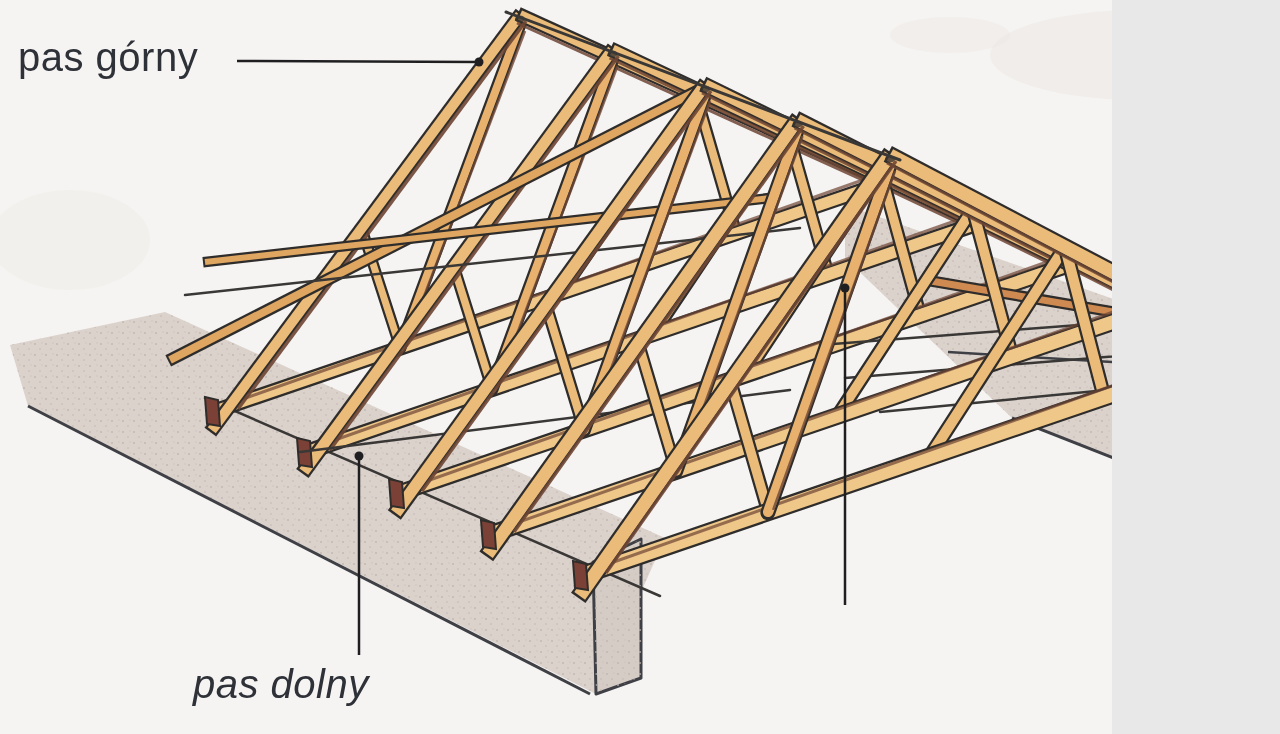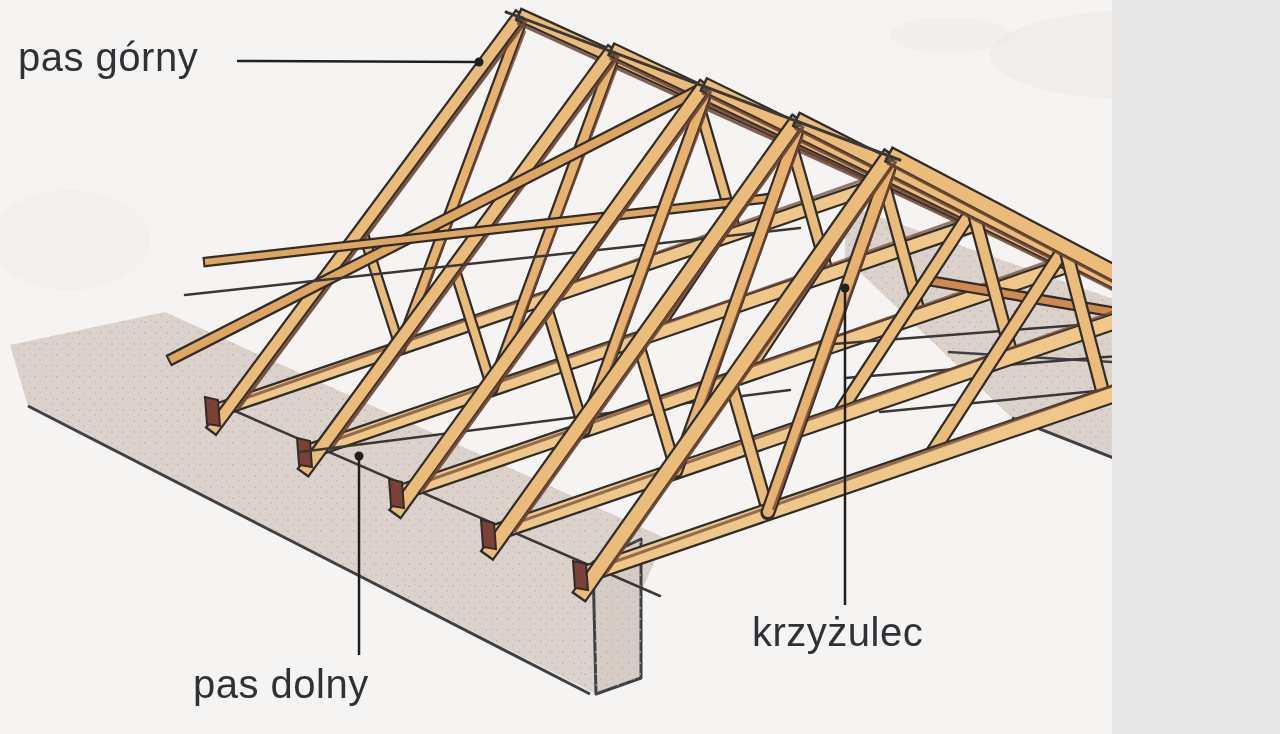--- a/index.html
+++ b/index.html
@@ -14,21 +14,21 @@
     font-family:"Liberation Sans", sans-serif;
     font-weight:300;
     font-size:40px;
     line-height:1;
     letter-spacing:0.5px;
     color:#2e3138;
     white-space:nowrap;
     user-select:none;
   }
   #label-pas-gorny{left:18px;top:37px;}
-  #label-pas-dolny{left:193px;top:664px;}
+  #label-pas-dolny{left:193px;top:664px;font-style:italic;}
   #label-krzyzulec{left:752px;top:612px;}
 </style>
 </head>
 <body>
 
 <div class="stage">
   <svg id="art" width="1280" height="734" viewBox="0 0 1280 734">
       <defs>
         <pattern id="speck" width="11" height="11" patternUnits="userSpaceOnUse">
           <circle cx="2" cy="3" r="1.1" fill="#bfb3ae" opacity="0.8"></circle>
@@ -192,14 +192,13 @@
         <circle cx="479" cy="62" r="4.5" fill="#1f1f22"></circle>
         <line x1="359" y1="456" x2="359" y2="655" stroke="#1f1f22" stroke-width="2.5"></line>
         <circle cx="359" cy="456" r="4.5" fill="#1f1f22"></circle>
         <line x1="845" y1="288" x2="845" y2="605" stroke="#1f1f22" stroke-width="2.5"></line>
         <circle cx="845" cy="288" r="4.5" fill="#1f1f22"></circle>
       </g>
     </svg>
 
   <div class="label" id="label-pas-gorny">pas górny</div>
   <div class="label" id="label-pas-dolny">pas dolny</div>
-  <div class="label" id="label-krzyzulec">krzyżulec</div>
 </div>
 
 </body></html>

